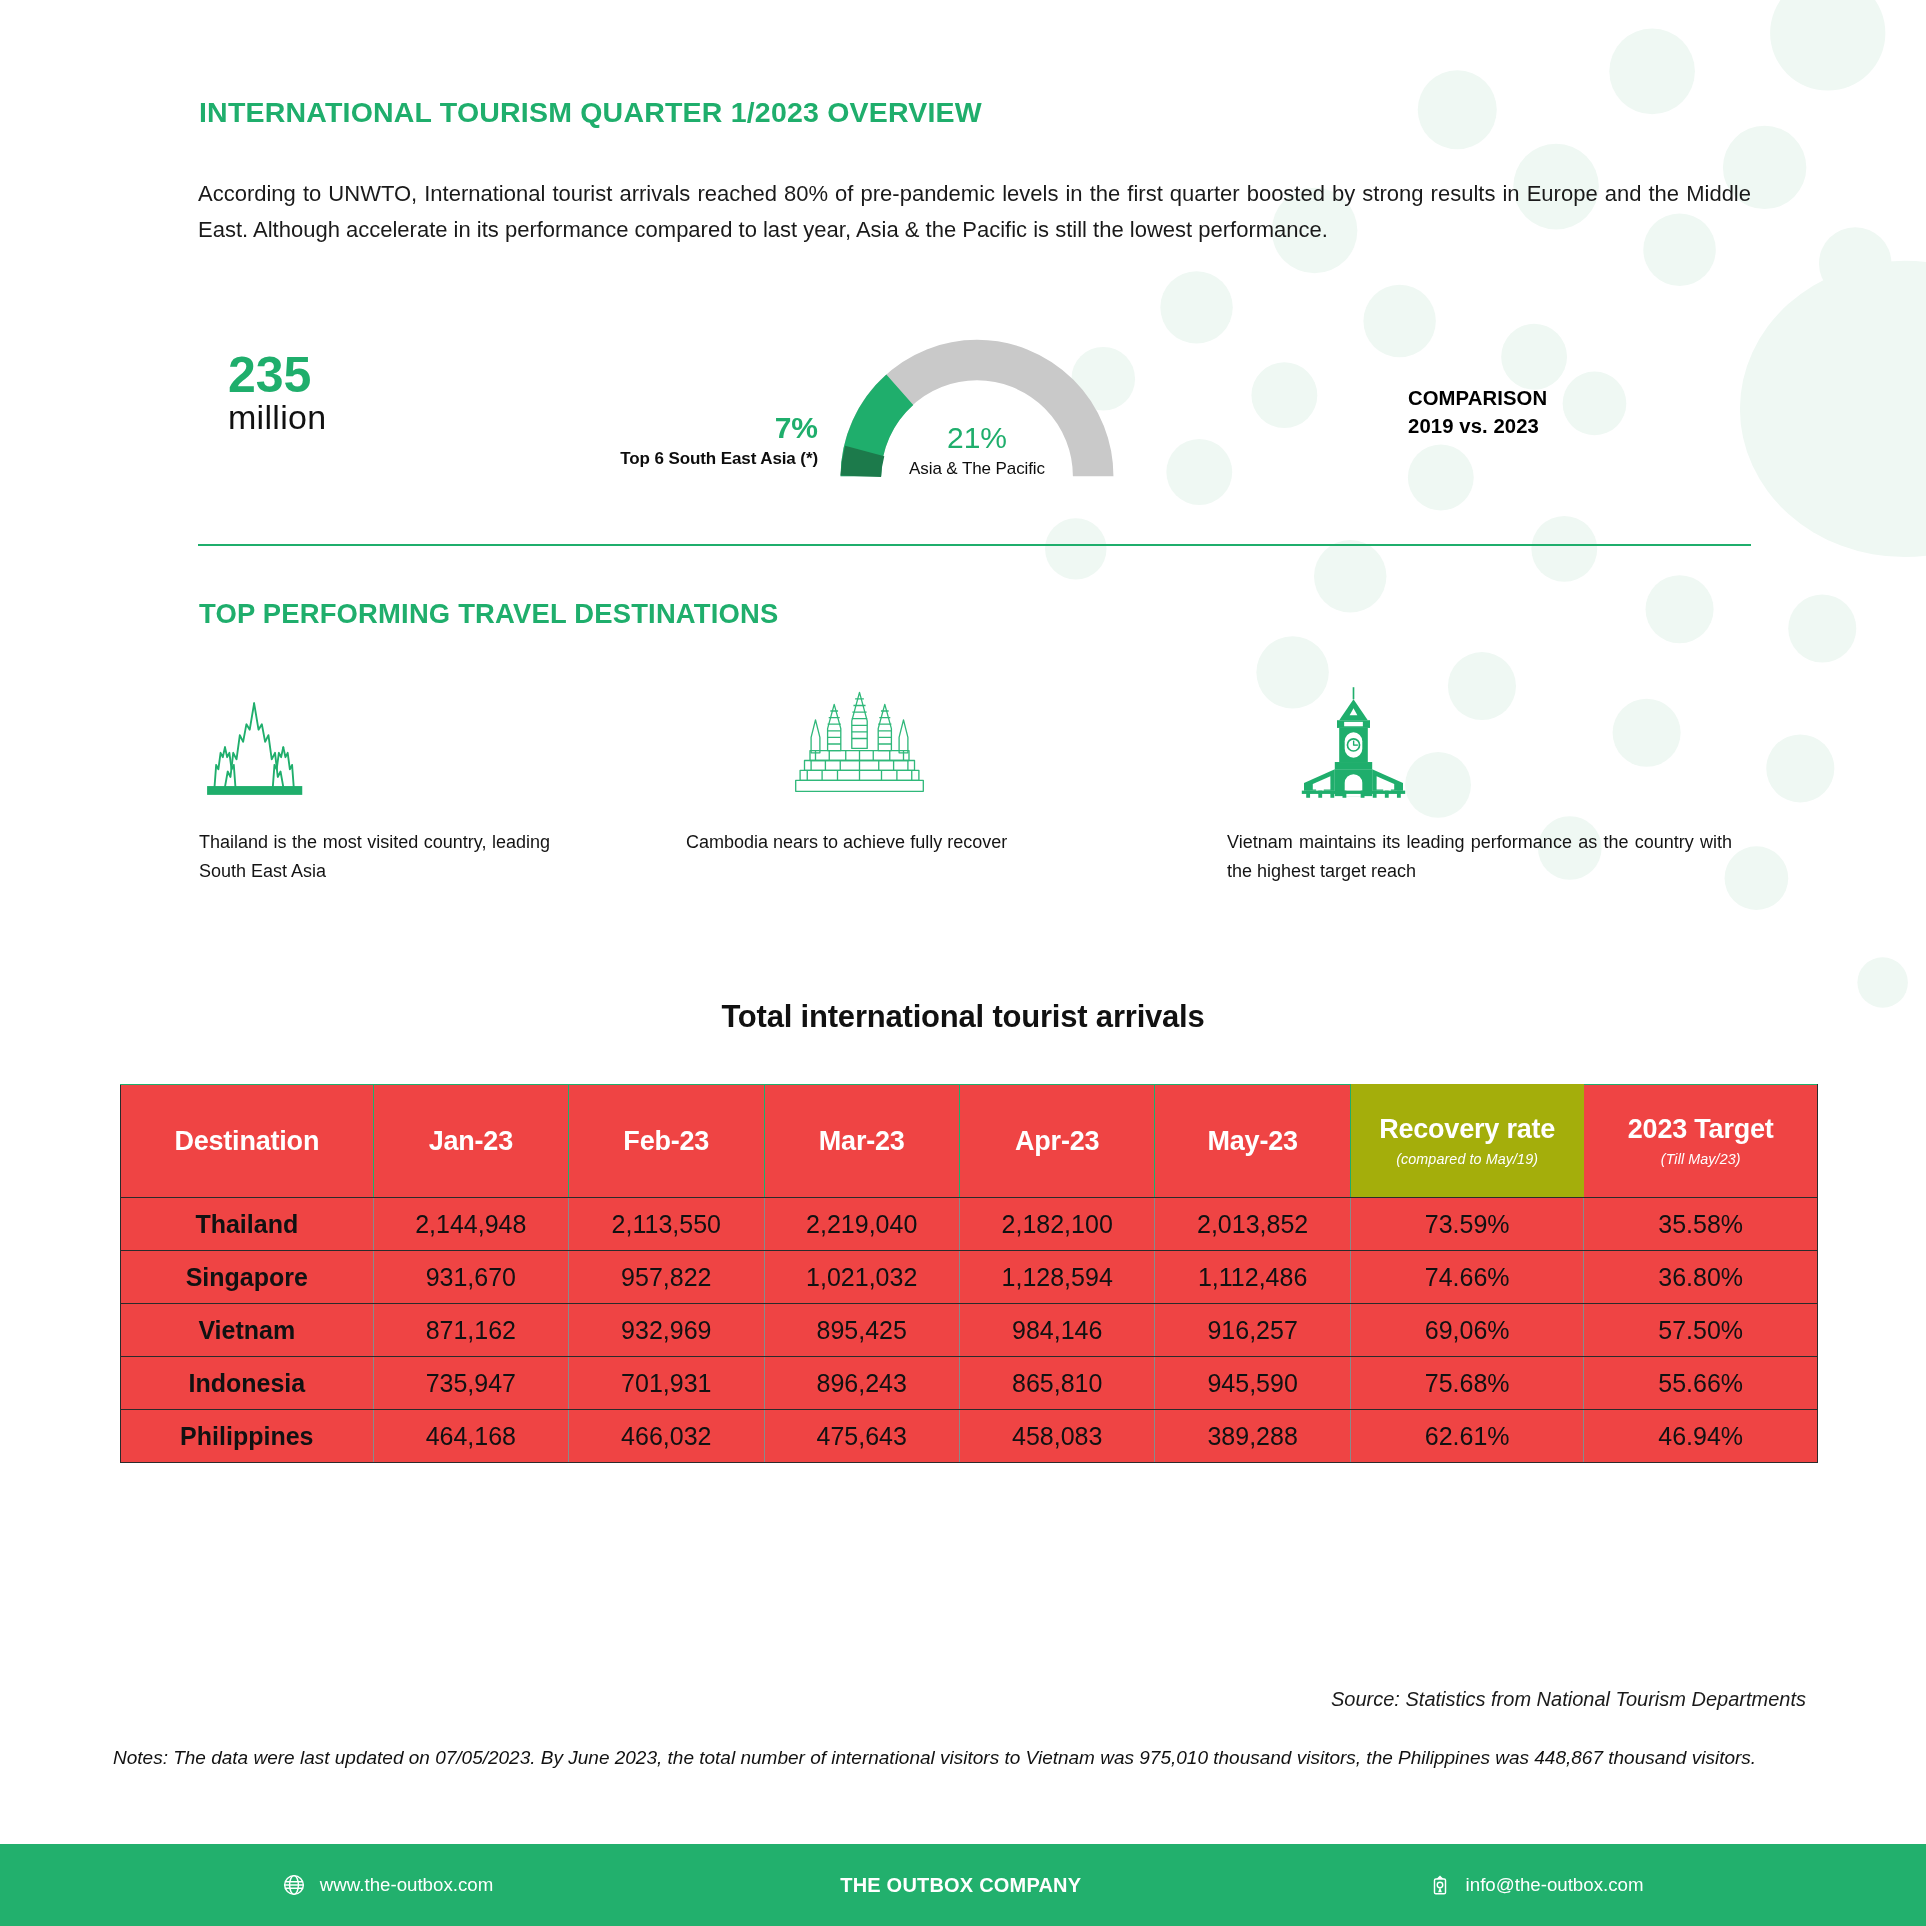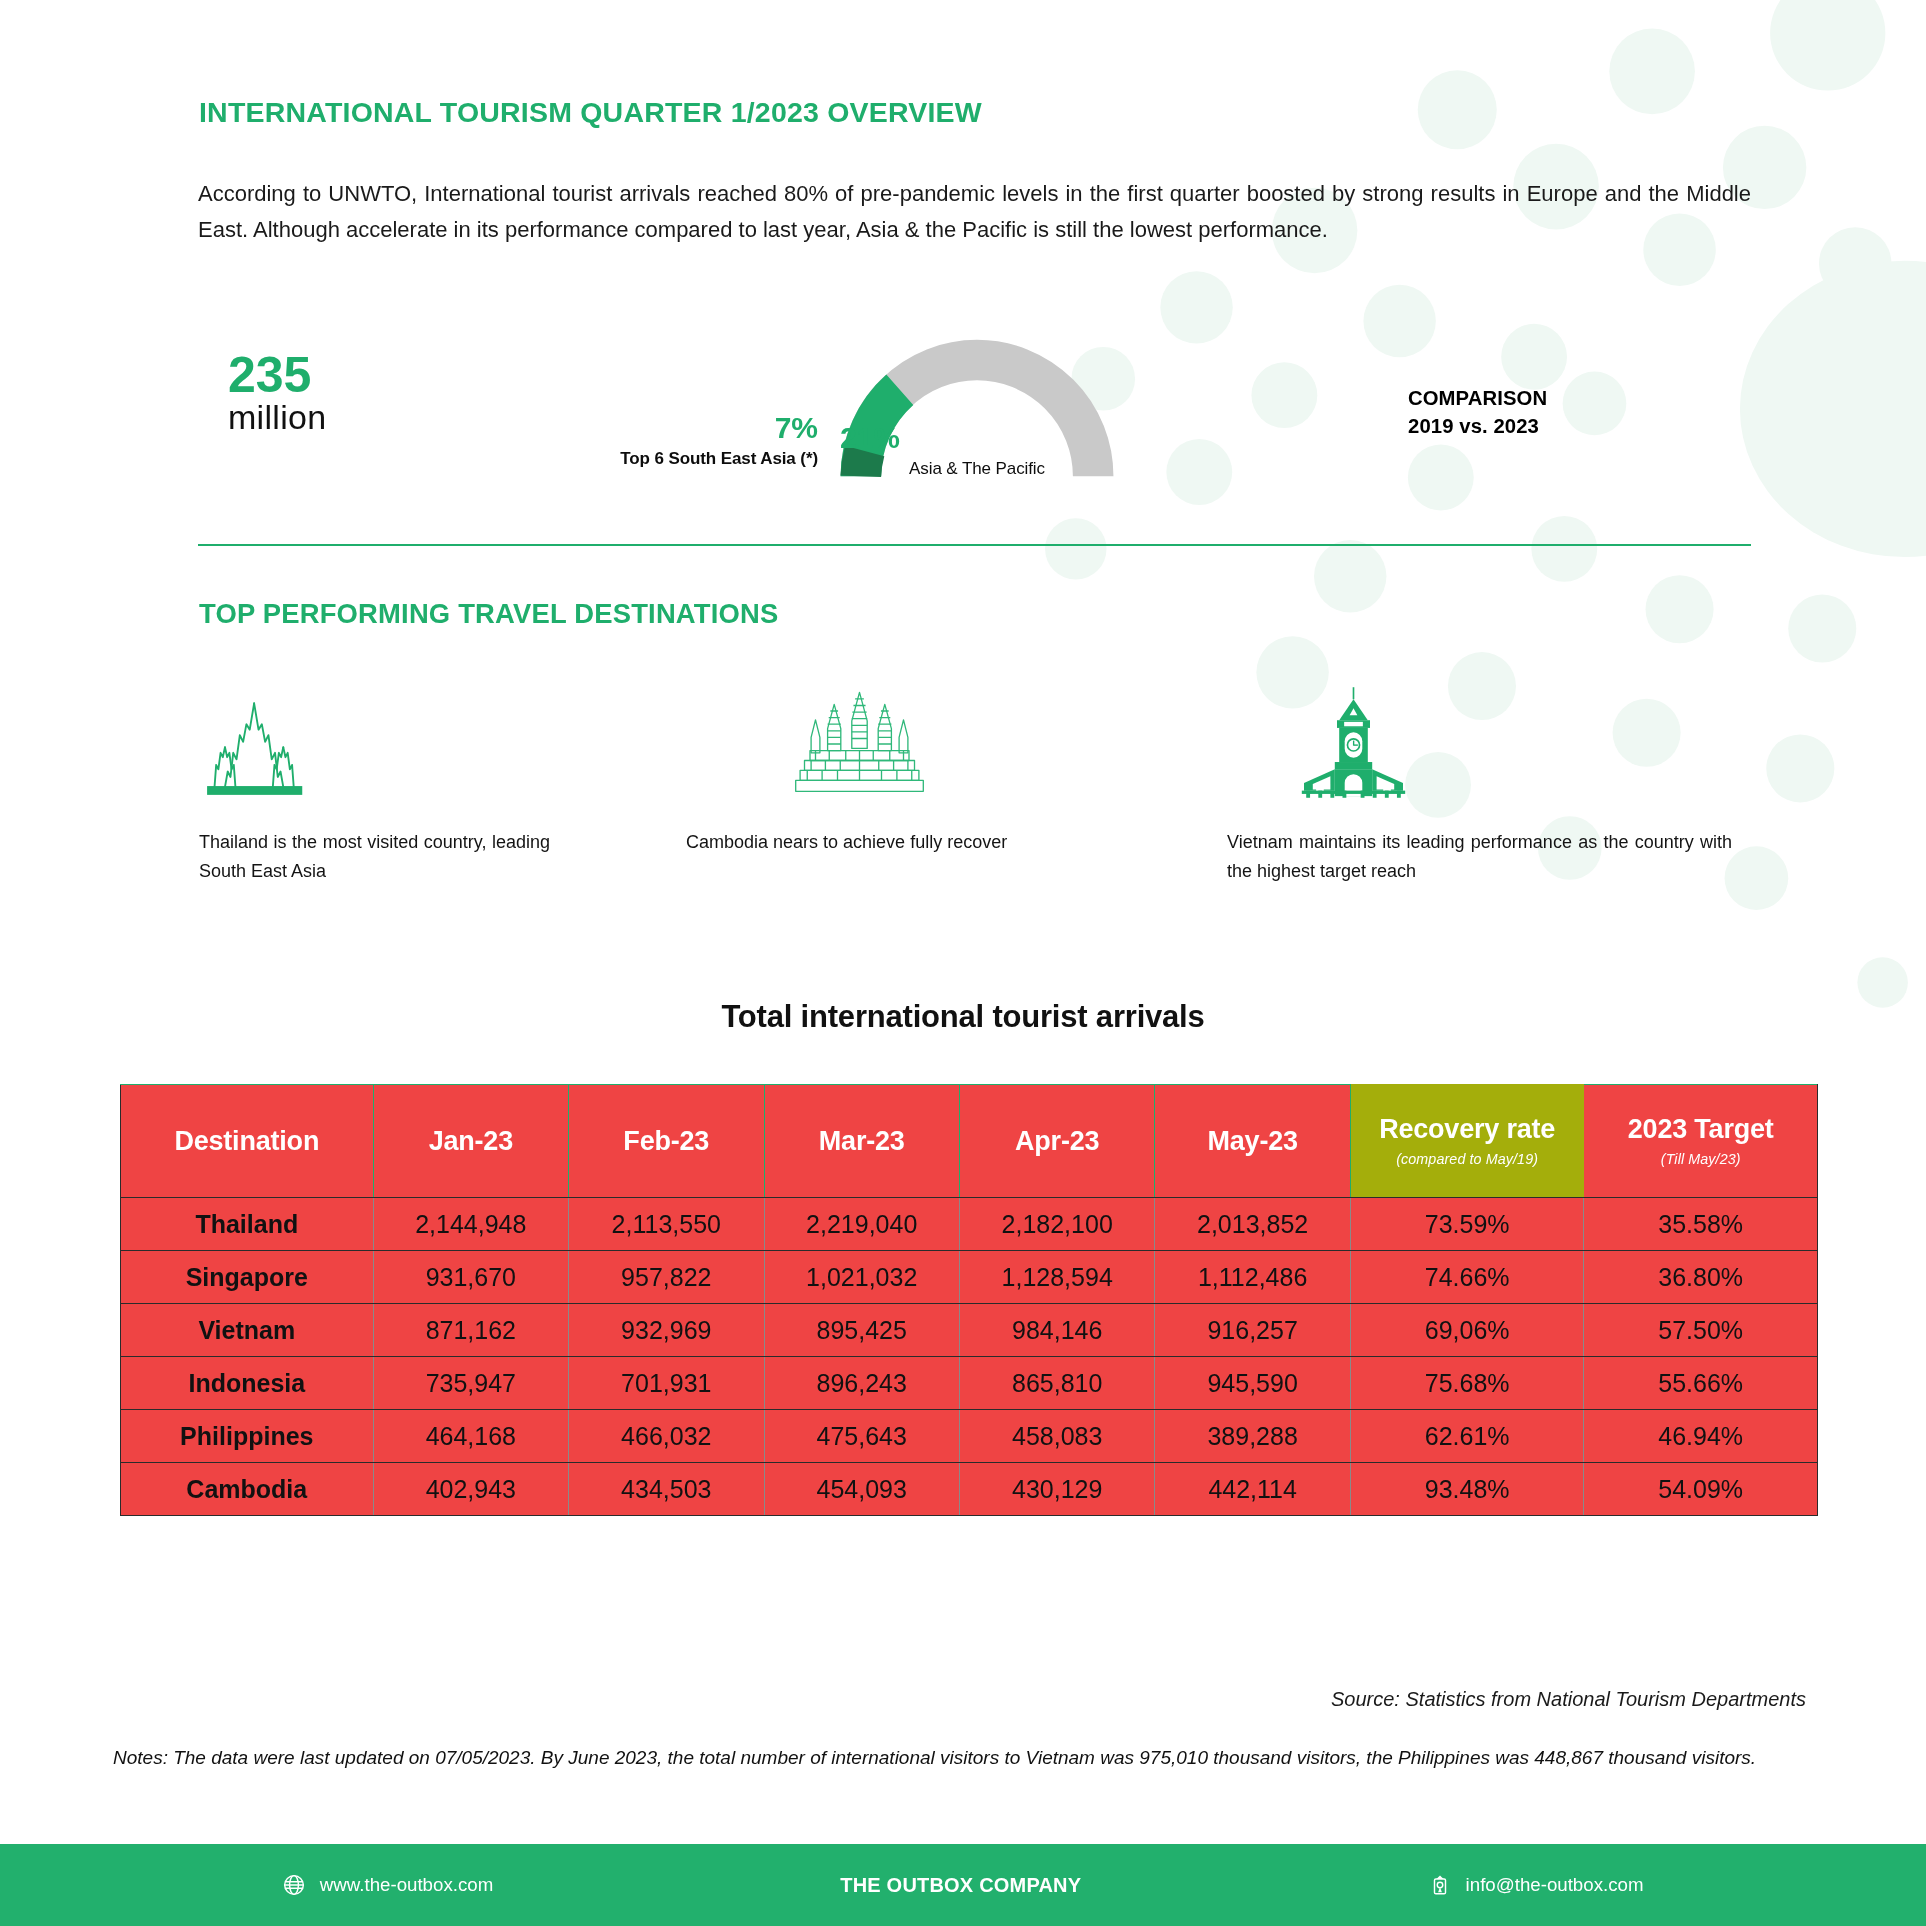--- a/index.html
+++ b/index.html
@@ -61,22 +61,22 @@
   .big-stat .value {
     font-size: 50px; font-weight: 800; color: #1FAE6C; line-height: 0.95; letter-spacing: 0px;
   }
   .big-stat .unit {
     font-size: 34px; font-weight: 400; color: #111111; line-height: 1.05; letter-spacing: 0.3px;
   }
 
   .gauge-wrap { position: absolute; left: 840px; top: 10px; width: 274px; height: 159px; }
 
   .gauge-pct {
-    position: absolute; left: 0; top: 82px; width: 274px; 
-    font-size: 30px; font-weight: 700; color: #1FAE6C;
+    position: absolute; left: 0; top: 82px; width: 274px; text-align: center;
+    font-size: 30px; font-weight: 400; color: #1FAE6C;
   }
   .gauge-label {
     position: absolute; left: 0; top: 120px; width: 274px; text-align: center;
     font-size: 17px; font-weight: 400; color: #0d0d0d; letter-spacing: -0.1px;
   }
 
   .left-pct {
     position: absolute; left: 637px; top: 82px; width: 181px; text-align: right;
     font-size: 30px; font-weight: 800; color: #1FAE6C;
   }
@@ -482,30 +482,20 @@
           <tr>
             <td class="dest">Philippines</td>
             <td>464,168</td>
             <td>466,032</td>
             <td>475,643</td>
             <td>458,083</td>
             <td>389,288</td>
             <td>62.61%</td>
             <td class="last-col">46.94%</td>
           </tr>
-          <tr>
-            <td class="dest">Cambodia</td>
-            <td>402,943</td>
-            <td>434,503</td>
-            <td>454,093</td>
-            <td>430,129</td>
-            <td>442,114</td>
-            <td>93.48%</td>
-            <td class="last-col">54.09%</td>
-          </tr>
         </tbody>
     </table>
   </div>
 
   <div class="source-line">Source: Statistics from National Tourism Departments</div>
   <div class="notes">Notes: The data were last updated on 07/05/2023. By June 2023, the total number of international visitors to Vietnam was 975,010 thousand visitors, the Philippines was 448,867 thousand visitors.</div>
 
   <div class="footer">
     <div class="footer-inner">
       <div class="footer-item">

